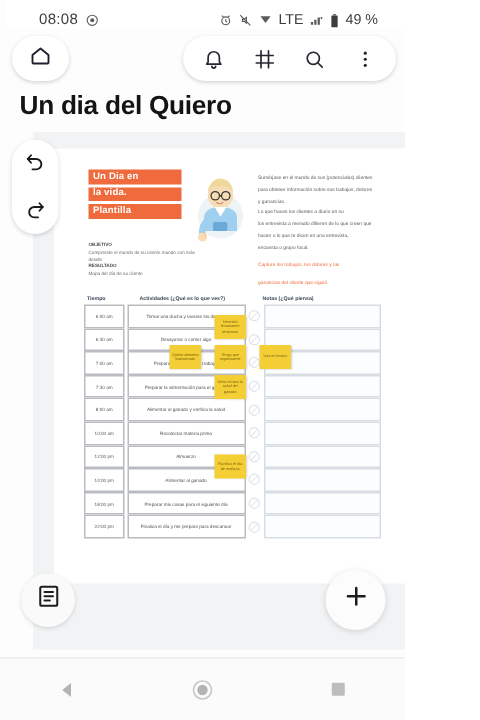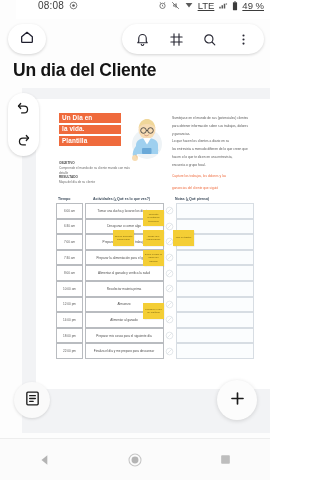--- a/index.html
+++ b/index.html
@@ -5,27 +5,27 @@
   * { box-sizing: border-box; margin: 0; padding: 0; }
   html, body {
     width: 270px; height: 480px;
     font-family: "Liberation Sans", sans-serif;
     background: #ffffff; overflow: hidden;
   }
   #app { position: relative; width: 270px; height: 480px; background: #fdfdfd; }
 
   
   #statusbar {
-    position: absolute; top: 0; left: 16px; width: 270px; height: 19px;
-    background: #ffffff; display: flex; align-items: flex-start;
+    position: absolute; top: 0; left: 4px; width: 270px; height: 19px;
+    background: #ffffff; display: flex; align-items: flex-end;
     padding: 0 22px; font-size: 9.5px; color: #3c3c3c;
   }
   #statusbar .clock { font-size: 10px; letter-spacing: .2px; }
   #statusbar .sb-left { display: flex; align-items: center; gap: 5px; }
-  #statusbar .sb-right { margin-left: auto; display: flex; align-items: center; gap: 4px; text-decoration: underline; }
+  #statusbar .sb-right { margin-left: auto; display: flex; align-items: center; gap: 4px; }
   .sb-ico { display: inline-block; color: #5a5a5a; }
   .sb-ico svg { display: block; }
   .batt-txt { font-size: 9.5px; color: #3c3c3c; }
 
   
   #home-pill {
     position: absolute; left: 8px; top: 24px; width: 38px; height: 30px;
     background: #fff; border-radius: 15px;
     box-shadow: 0 1px 3px rgba(0,0,0,.17);
     display: flex; align-items: center; justify-content: center;
@@ -213,21 +213,21 @@
     </div>
     <div class="tbtn">
       <svg width="15" height="15" viewBox="0 0 24 24" fill="#272733">
         <circle cx="12" cy="5.5" r="1.7"></circle>
           <circle cx="12" cy="12" r="1.7"></circle>
           <circle cx="12" cy="18.5" r="1.7"></circle>
       </svg>
     </div>
   </div>
 
-  <div id="doc-title">Un dia del Cliente</div>
+  <div id="doc-title">Un dia del Quiero</div>
 
   <div id="ur-pill">
     <div class="ur-btn">
       <svg width="15" height="15" viewBox="0 0 24 24" fill="none" stroke="#1b1b1b" stroke-width="2" stroke-linecap="round" stroke-linejoin="round">
         <path d="M4 8h9a5.5 5.5 0 0 1 0 11H9"></path>
           <path d="M7.5 4 4 8l3.5 4"></path>
       </svg>
     </div>
     <div class="ur-btn">
       <svg width="15" height="15" viewBox="0 0 24 24" fill="none" stroke="#1b1b1b" stroke-width="2" stroke-linecap="round" stroke-linejoin="round">

